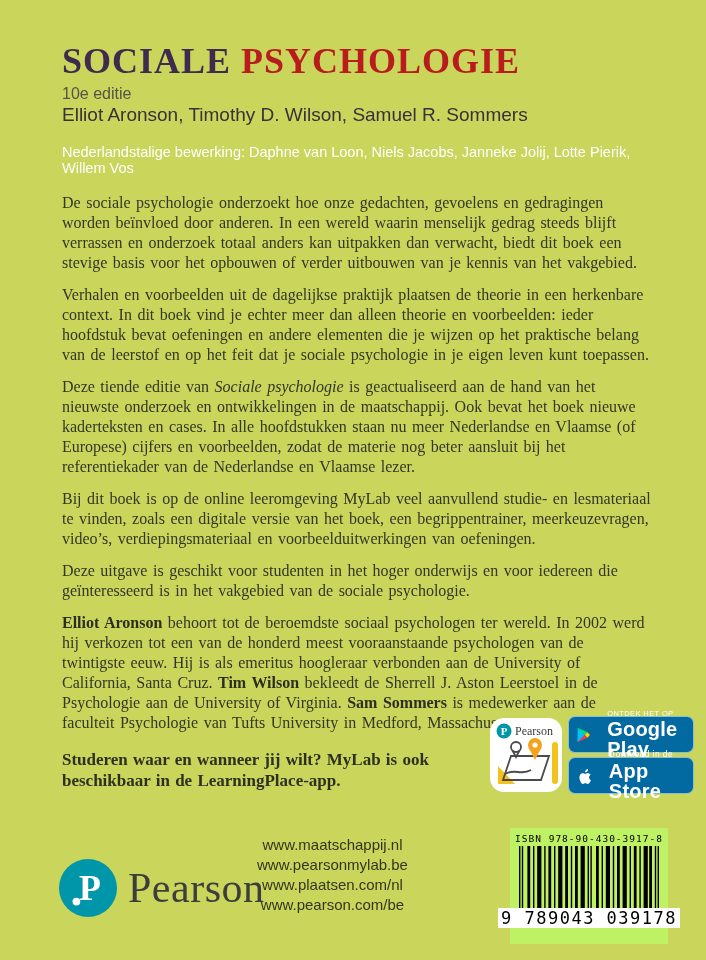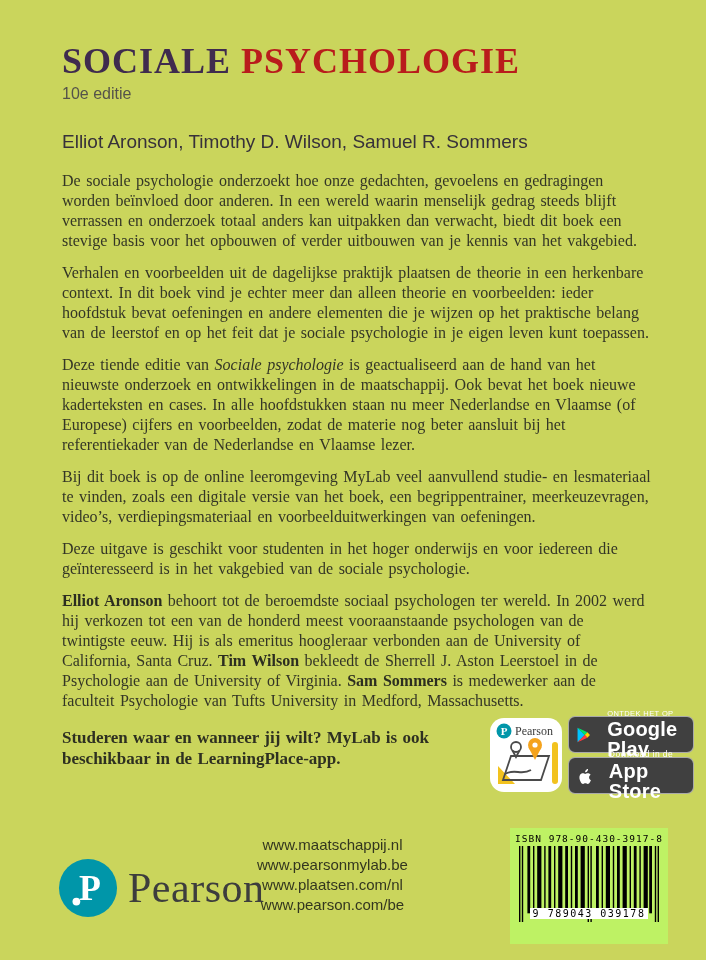--- a/index.html
+++ b/index.html
@@ -5,70 +5,71 @@
   html,body { margin:0; padding:0; background:#888; }
   .cover {
     position:relative; width:706px; height:960px;
     background:#cad55c; overflow:hidden;
     font-family:"Liberation Serif", serif;
   }
   .content { position:absolute; left:62px; top:42px; width:590px; }
   .book-title { margin:0 0 5px 0; font-size:36px; line-height:38px; font-weight:bold; letter-spacing:1px; }
   .title-primary { color:#3f2b4e; }
   .title-secondary { color:#b91c1c; }
-  .edition { font-family:"Liberation Sans", sans-serif; font-size:16px; color:#55534a; margin-bottom:28px; }
+  .edition { font-family:"Liberation Sans", sans-serif; font-size:16px; color:#55534a; margin-bottom:1px; }
   .authors { font-family:"Liberation Sans", sans-serif; font-size:19px; color:#37313a; margin-bottom:18px; }
   .adaptation { font-family:"Liberation Sans", sans-serif; font-size:14.5px; color:#ffffff; margin-bottom:17px; }
   .para { font-size:16px; line-height:20px; color:#343626; margin:0 0 12px 0; word-spacing:1.5px; }
   .para i { font-style:italic; }
   .para b { color:#2c2e20; }
   .cta { font-size:17px; line-height:21px; font-weight:bold; color:#2e3021; width:410px; margin-top:16px; word-spacing:1px; }
 
   
   .app-block { position:absolute; left:489px; top:716px; display:flex; gap:5px; }
   .app-icon { width:74px; height:78px; }
   .badges { display:flex; flex-direction:column; gap:4px; }
   .store-badge {
     width:126px; height:37px; box-sizing:border-box;
-    background:#404040; border:1px solid rgba(255,255,255,.55); border-radius:7px;
+    background:#0369a1; border:1px solid rgba(255,255,255,.55); border-radius:7px;
     display:flex; align-items:center; padding:0 8px; gap:17px;
     font-family:"Liberation Sans", sans-serif; color:#fff;
   }
   .store-badge .txt { display:flex; flex-direction:column; line-height:1; }
   .badge-tagline { font-size:7.5px; letter-spacing:.4px; text-transform:uppercase; margin-bottom:2px; }
   .badge-tagline.as { text-transform:none; font-size:8.5px; }
   .badge-store { font-size:20px; font-weight:bold; letter-spacing:.2px; }
 
   
   .barcode-box {
     position:absolute; left:510px; top:828px; width:158px; height:116px;
     background:#bef264; display:flex; flex-direction:column; align-items:center;
     font-family:"DejaVu Sans Mono", monospace; color:#000;
   }
   .isbn-label { font-size:9.5px; letter-spacing:1px; margin-top:5px; white-space:nowrap; }
   .barcode-bars { margin-top:2px; }
-  .barcode-digits { font-size:10px; letter-spacing:1.5px; margin-top:-14px; background:#fff; padding:0 3px; white-space:nowrap;text-align:center; }
+  .barcode-digits { font-size:17px; letter-spacing:1.5px; margin-top:-14px; background:#fff; padding:0 3px; white-space:nowrap;text-align:center; }
 
   
   .pearson-logo { position:absolute; left:58px; top:858px; display:flex; align-items:center; gap:10px; }
   .pearson-wordmark { font-family:"Liberation Serif", serif; font-size:42px; color:#3d3d3d; letter-spacing:.5px; }
   .urls {
     position:absolute; left:230px; top:835px; width:205px; text-align:center;
     font-family:"Liberation Sans", sans-serif; font-size:15px; line-height:20px; color:#33361f;
   }
 </style>
 </head>
 <body>
 
 <div class="cover">
 
   <div class="content">
     <h1 class="book-title"><span class="title-primary">SOCIALE</span> <span class="title-secondary">PSYCHOLOGIE</span></h1>
     <div class="edition">10e editie</div>
     <div class="authors">Elliot Aronson, Timothy D. Wilson, Samuel R. Sommers</div>
+    <div class="adaptation">Nederlandstalige bewerking: Daphne van Loon, Niels Jacobs, Janneke Jolij, Lotte Pierik, Willem Vos</div>
 
     <p class="para">De sociale psychologie onderzoekt hoe onze gedachten, gevoelens en gedragingen worden beïnvloed door anderen. In een wereld waarin menselijk gedrag steeds blijft verrassen en onderzoek totaal anders kan uitpakken dan verwacht, biedt dit boek een stevige basis voor het opbouwen of verder uitbouwen van je kennis van het vakgebied.</p>
     <p class="para">Verhalen en voorbeelden uit de dagelijkse praktijk plaatsen de theorie in een herkenbare context. In dit boek vind je echter meer dan alleen theorie en voorbeelden: ieder hoofdstuk bevat oefeningen en andere elementen die je wijzen op het praktische belang van de leerstof en op het feit dat je sociale psychologie in je eigen leven kunt toepassen.</p>
     <p class="para"><span>Deze tiende editie van </span><i>Sociale psychologie</i><span> is geactualiseerd aan de hand van het nieuwste onderzoek en ontwikkelingen in de maatschappij. Ook bevat het boek nieuwe kaderteksten en cases. In alle hoofdstukken staan nu meer Nederlandse en Vlaamse (of Europese) cijfers en voorbeelden, zodat de materie nog beter aansluit bij het referentiekader van de Nederlandse en Vlaamse lezer.</span></p>
     <p class="para">Bij dit boek is op de online leeromgeving MyLab veel aanvullend studie- en lesmateriaal te vinden, zoals een digitale versie van het boek, een begrippentrainer, meerkeuzevragen, video’s, verdiepingsmateriaal en voorbeelduitwerkingen van oefeningen.</p>
     <p class="para">Deze uitgave is geschikt voor studenten in het hoger onderwijs en voor iedereen die geïnteresseerd is in het vakgebied van de sociale psychologie.</p>
 
     <p class="para"><b>Elliot Aronson</b><span> behoort tot de beroemdste sociaal psychologen ter wereld. In 2002 werd hij verkozen tot een van de honderd meest vooraanstaande psychologen van de twintigste eeuw. Hij is als emeritus hoogleraar verbonden aan de University of California, Santa Cruz. </span><b>Tim Wilson</b><span> bekleedt de Sherrell J. Aston Leerstoel in de Psychologie aan de University of Virginia. </span><b>Sam Sommers</b><span> is medewerker aan de faculteit Psychologie van Tufts University in Medford, Massachusetts.</span></p>
 
     <div class="cta">Studeren waar en wanneer jij wilt? MyLab is ook beschikbaar in de LearningPlace-app.</div>

